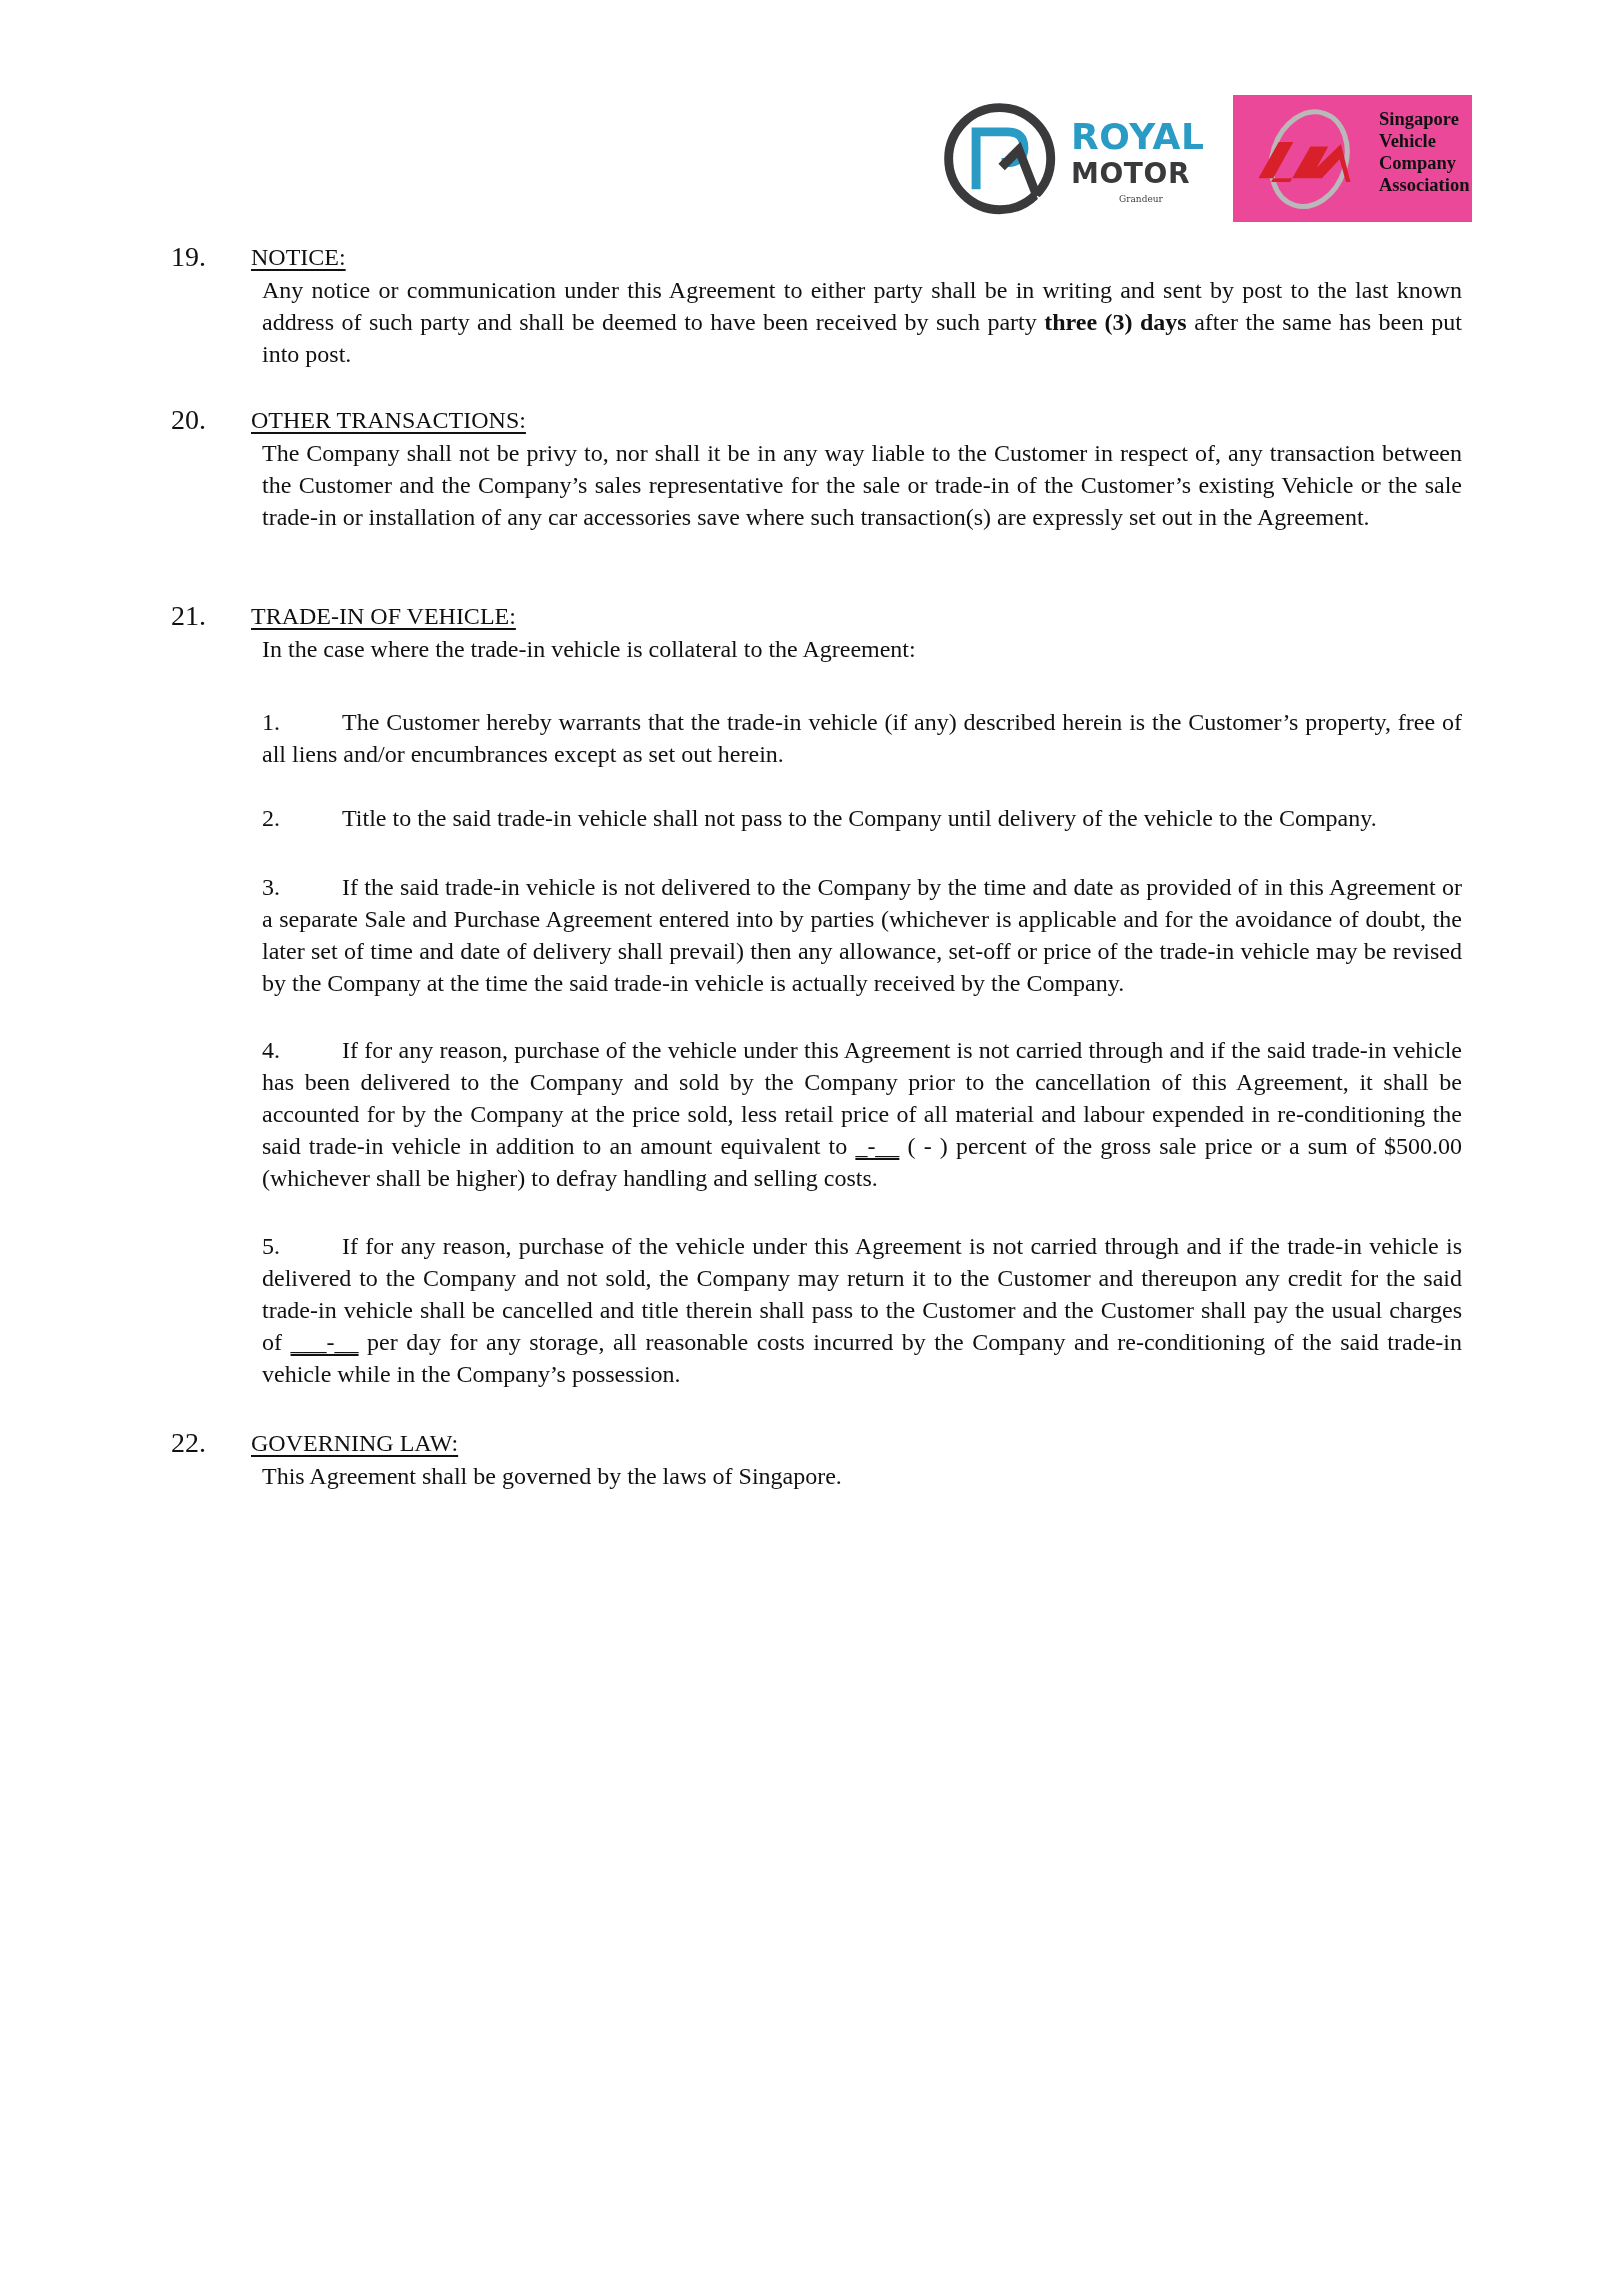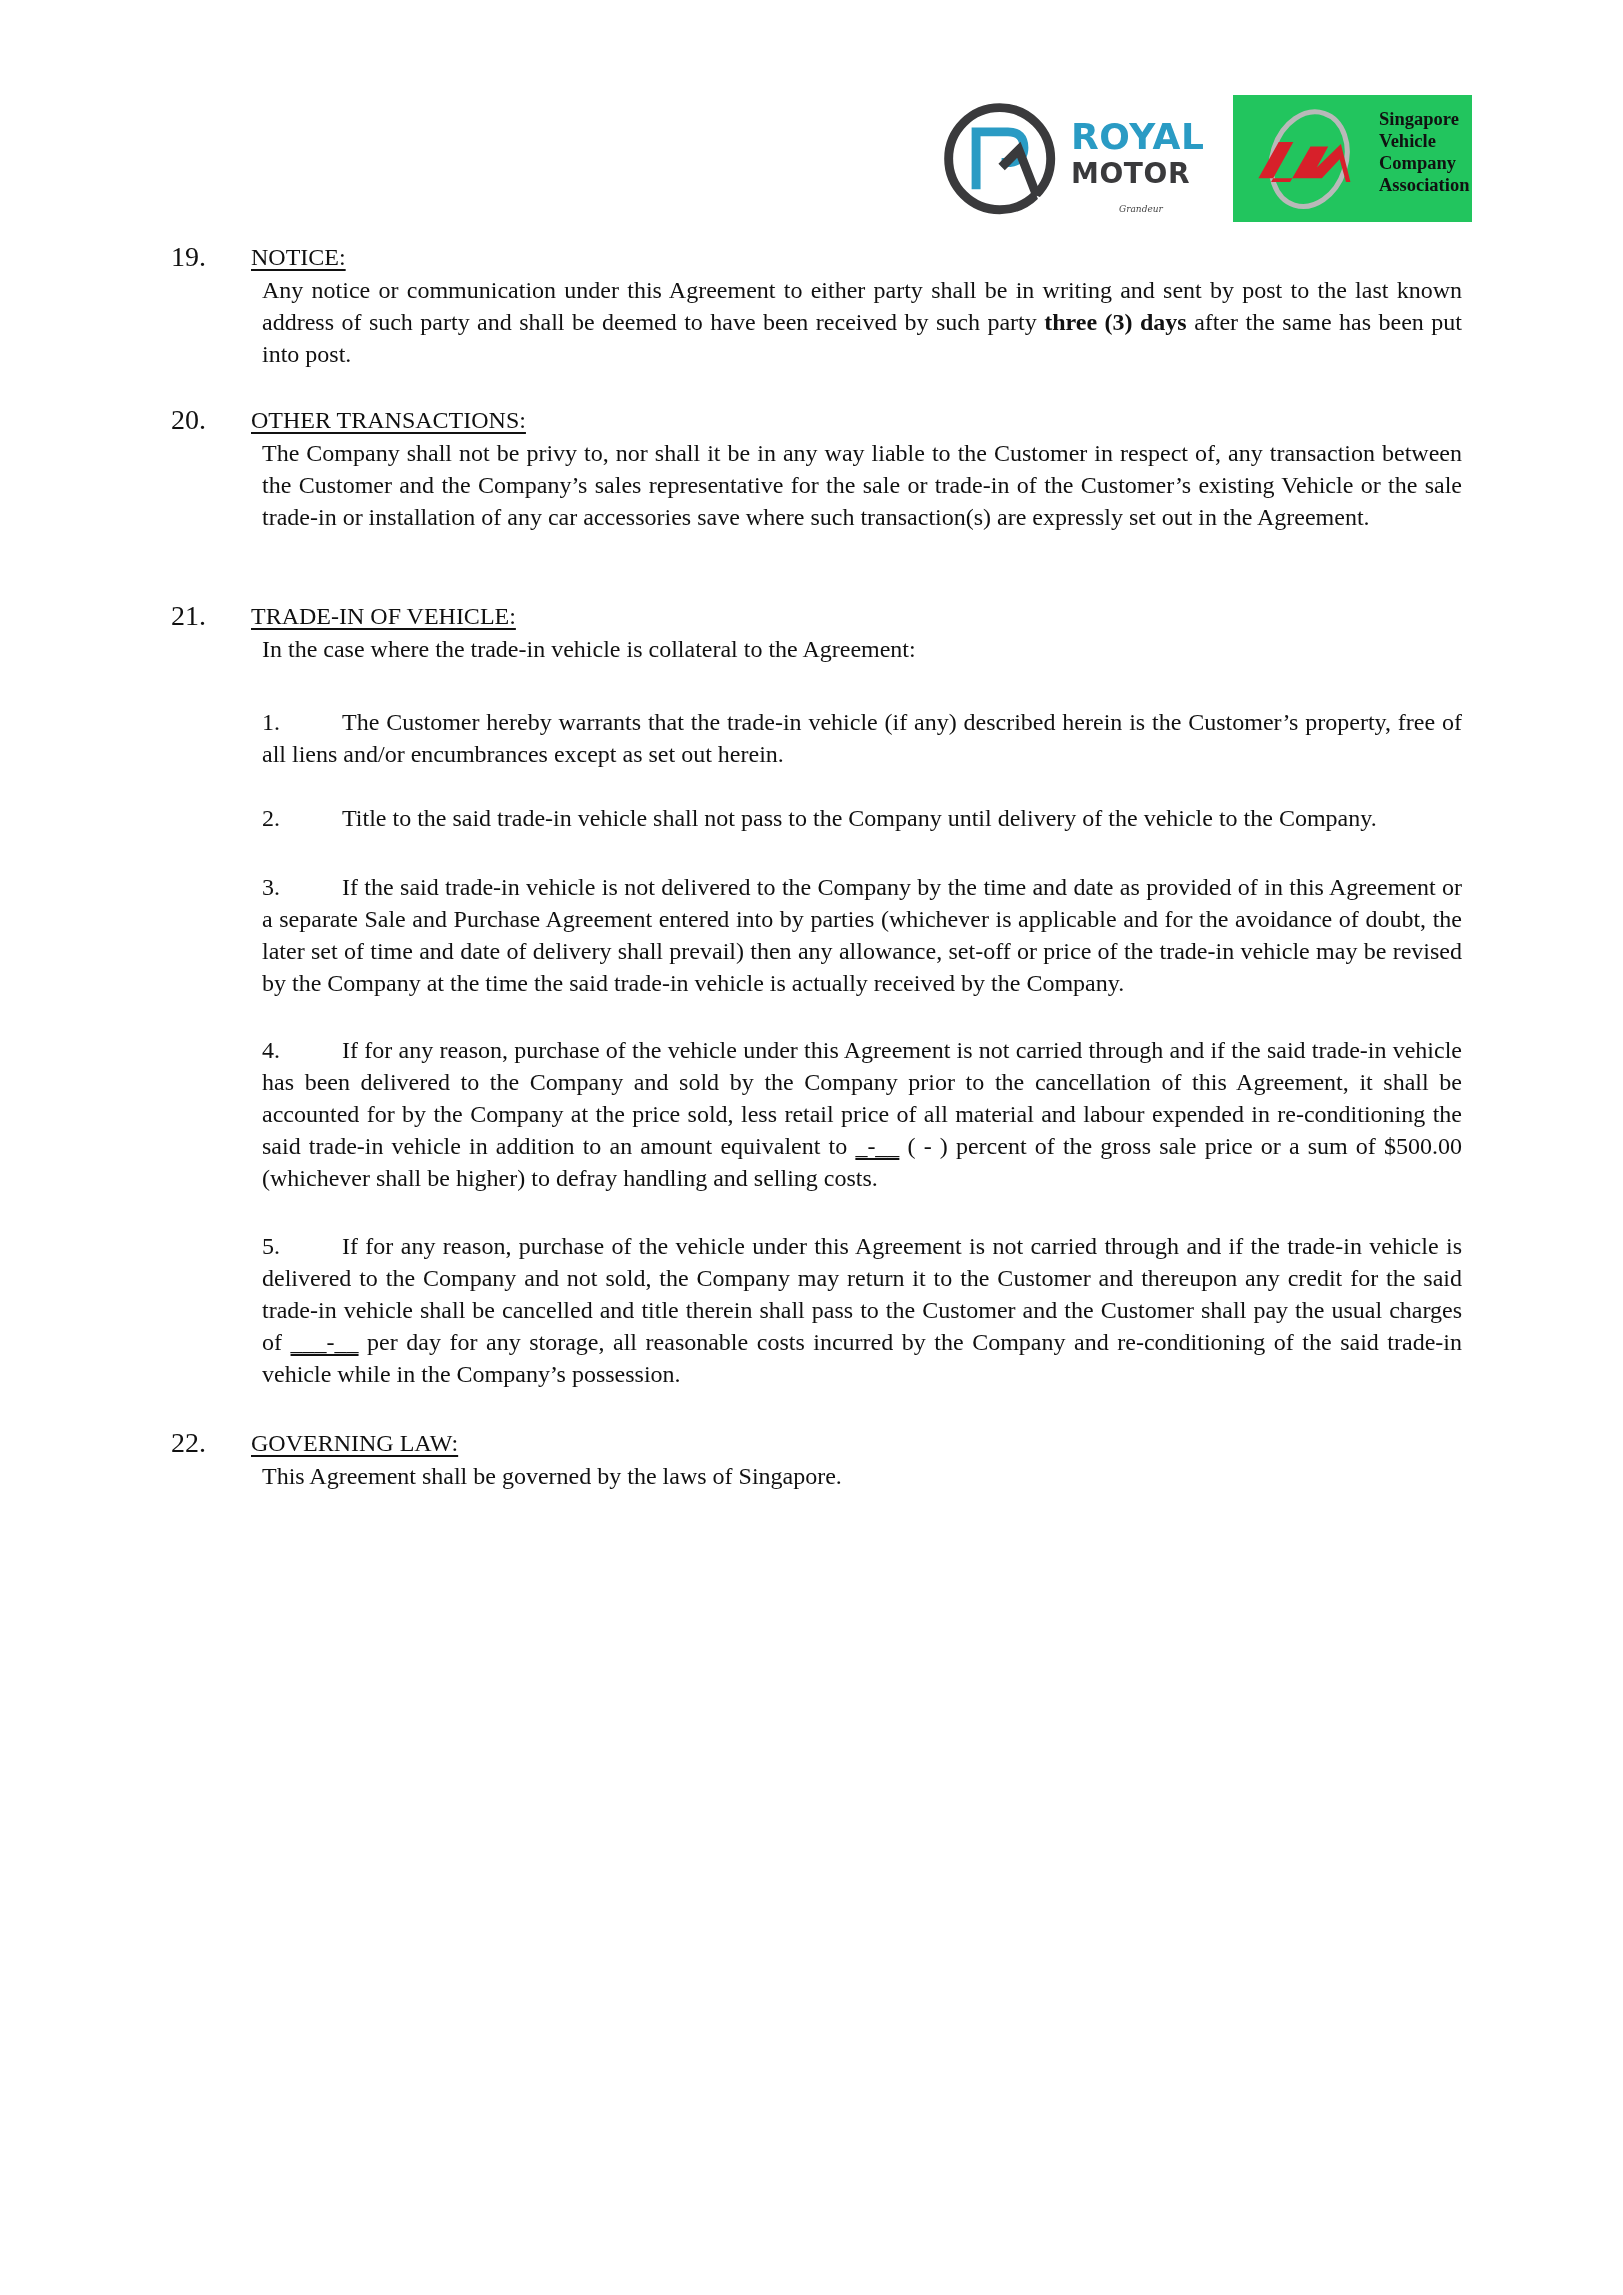--- a/index.html
+++ b/index.html
@@ -8,22 +8,22 @@
     position: absolute; left: 0; top: 0; width: 1623px; height: 2001px;
     background: #fff; color: #111;
     font-family: "Liberation Serif", "DejaVu Serif", serif;
   }
   
   .logos { position: absolute; left: 941px; top: 95px; width: 535px; height: 127px; }
   .rm-logo { position: absolute; left: 0; top: 5.1px; width: 118px; height: 118px; }
   .rm-words { position: absolute; left: 130px; top: 24px; font-family: "DejaVu Sans", sans-serif; font-weight: bold; letter-spacing: 0.6px; }
   .rm-royal { font-size: 36px; line-height: 36px; color: #2a9bc4; }
   .rm-motor { font-size: 28px; line-height: 37px; color: #3a3a3c; }
-  .rm-grandeur { position: absolute; left: 178px; top: 109px; font-family: "DejaVu Serif", serif; font-style: italic; font-size: 9px; color: #444; }
-  .svta-box { position: absolute; left: 292px; top: 0; width: 239px; height: 127px; background: #22c55e; }
+  .rm-grandeur { position: absolute; left: 178px; top: 99px; font-family: "DejaVu Serif", serif; font-size: 9px; color: #444; }
+  .svta-box { position: absolute; left: 292px; top: 0; width: 239px; height: 127px; background: #ec4899; }
   .svta-mark { position: absolute; left: 0; top: 11.5px; width: 146px; height: 105px; }
   .svta-text { position: absolute; left: 146px; top: 12.7px; font-family: "Liberation Serif", serif; font-weight: bold; font-size: 18.5px; line-height: 22px; color: #111; }
 
   
   .section { position: absolute; left: 171px; width: 1292px; }
   .sec-num { position: absolute; left: 0; top: 0; font-size: 28px; line-height: 32px; }
   .sec-title { position: absolute; left: 80px; top: 0; font-size: 24px; line-height: 32px; text-decoration: underline; text-underline-offset: 3.8px; }
   .para {
     position: absolute; left: 91px; width: 1200px;
     font-size: 24px; line-height: 32px; text-align: justify; text-align-last: left;

